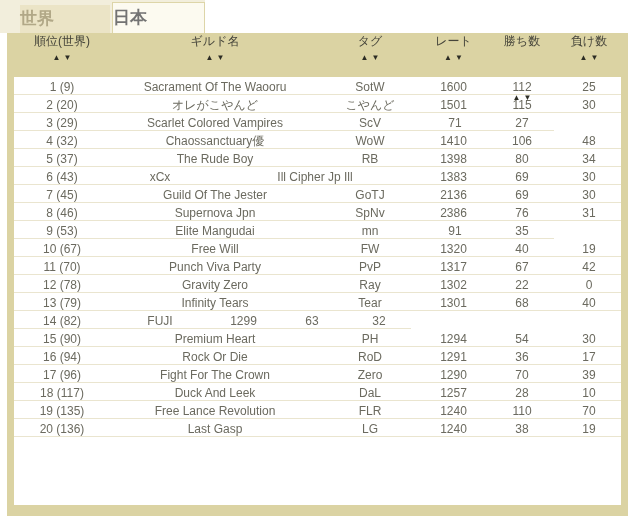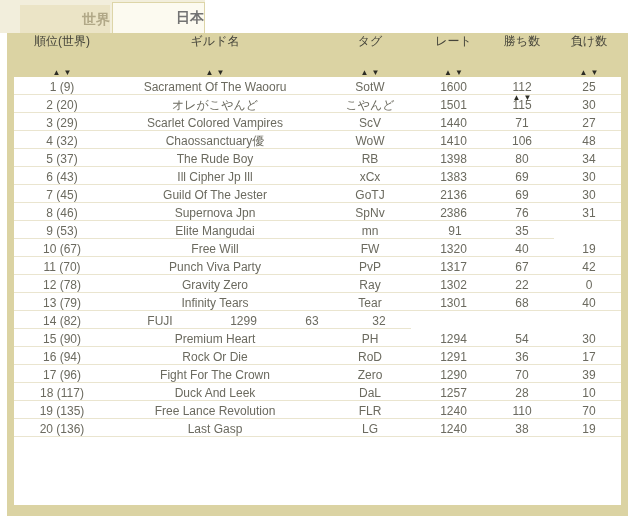--- a/index.html
+++ b/index.html
@@ -13,23 +13,23 @@
   }
 
   
   .tabbar {
     position: absolute; left: 0; top: 0;
     width: 205px; height: 33px;
     background: #f2eedc;
   }
   .tab {
     position: absolute;
-    text-align: right;
+    text-align: left;
     font-weight: bold;
-    font-size: 14px;
+    font-size: 17px;
     cursor: pointer;
   }
   .tab-inactive {
     left: 20px; top: 5px; width: 90px; height: 28px;
     line-height: 28px;
     background: #ebe4c6;
     color: #b1a887;
   }
   .tab-active {
     left: 112px; top: 2px; width: 93px; height: 31px;
@@ -50,21 +50,21 @@
 
   
   .header-row {
     display: flex;
     height: 44px;
   }
   .hcell {
     display: flex;
     flex-direction: column;
     align-items: center;
-    justify-content: space-between;
+    justify-content: flex-start;
     gap: 4px;
   }
   .hlabel {
     font-size: 12px;
     color: #45443a;
     white-space: nowrap;
   }
   .sorters {
     display: flex;
     gap: 3px;
@@ -173,21 +173,20 @@
       <div class="cell w-guild">オレがこやんど</div>
       <div class="cell w-tag">こやんど</div>
       <div class="cell w-rate">1501</div>
       <div class="cell w-wins">115</div>
       <div class="cell w-losses">30</div>
     </div>
       <div class="row">
       <div class="cell w-rank">3 (29)</div>
       <div class="cell w-guild">Scarlet Colored Vampires</div>
       <div class="cell w-tag">ScV</div>
-      <div class="cell w-rate">1440</div>
       <div class="cell w-wins">71</div>
       <div class="cell w-losses">27</div>
     </div>
       <div class="row">
       <div class="cell w-rank">4 (32)</div>
       <div class="cell w-guild">Chaossanctuary優</div>
       <div class="cell w-tag">WoW</div>
       <div class="cell w-rate">1410</div>
       <div class="cell w-wins">106</div>
       <div class="cell w-losses">48</div>
@@ -195,22 +194,22 @@
       <div class="row">
       <div class="cell w-rank">5 (37)</div>
       <div class="cell w-guild">The Rude Boy</div>
       <div class="cell w-tag">RB</div>
       <div class="cell w-rate">1398</div>
       <div class="cell w-wins">80</div>
       <div class="cell w-losses">34</div>
     </div>
       <div class="row">
       <div class="cell w-rank">6 (43)</div>
+      <div class="cell w-tag">xCx</div>
       <div class="cell w-guild">Ill Cipher Jp Ill</div>
-      <div class="cell w-tag">xCx</div>
       <div class="cell w-rate">1383</div>
       <div class="cell w-wins">69</div>
       <div class="cell w-losses">30</div>
     </div>
       <div class="row">
       <div class="cell w-rank">7 (45)</div>
       <div class="cell w-guild">Guild Of The Jester</div>
       <div class="cell w-tag">GoTJ</div>
       <div class="cell w-rate">2136</div>
       <div class="cell w-wins">69</div>

